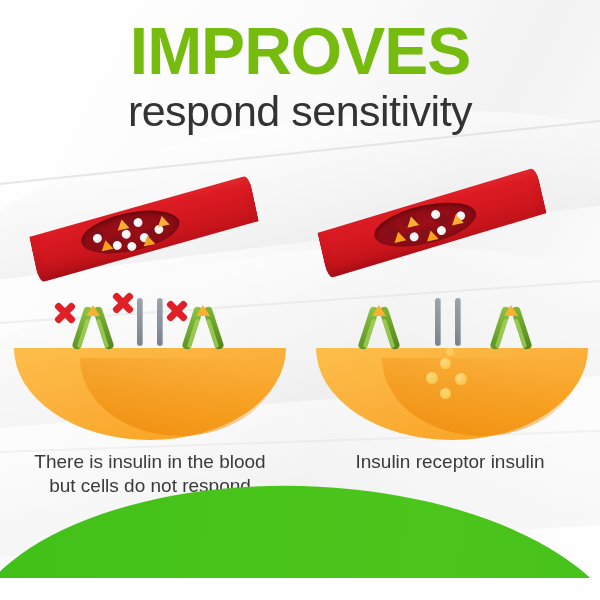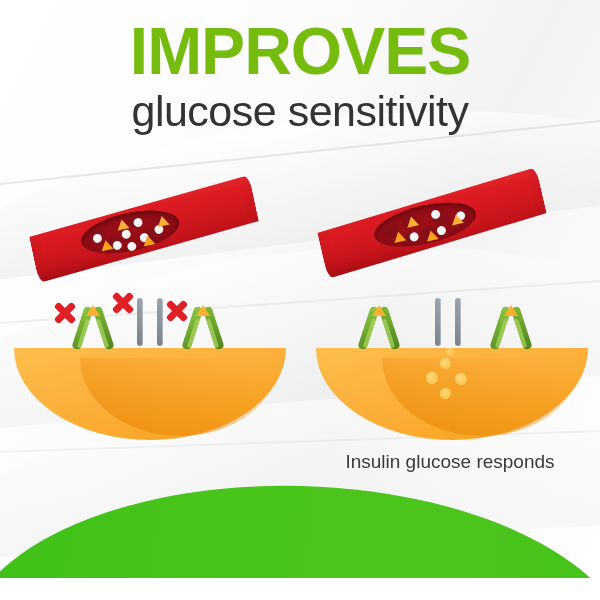--- a/index.html
+++ b/index.html
@@ -139,21 +139,21 @@
   <div class="bg-layer bg-base"></div>
   <div class="bg-wave w1"></div>
   <div class="bg-wave w2"></div>
   <div class="bg-wave w3"></div>
   <div class="bg-streak" style="top:150px;transform:rotate(-6deg);"></div>
   <div class="bg-streak" style="top:300px;transform:rotate(-4deg);opacity:.6;"></div>
   <div class="bg-streak" style="top:440px;transform:rotate(-2deg);opacity:.5;"></div>
 
   <div class="title-block">
     <h1 class="title-main">IMPROVES</h1>
-    <h2 class="title-sub">glucose sensitivity</h2>
+    <h2 class="title-sub">respond sensitivity</h2>
   </div>
 
   <div class="panel left">
 
     <div class="vessel">
       <div class="vessel-body"></div>
       <div class="vessel-lumen">
         <div class="rbc" style="left:8px;top:10px;width:16px;height:12px;"></div>
         <div class="rbc" style="left:26px;top:20px;width:15px;height:11px;"></div>
         <div class="rbc" style="left:46px;top:4px;width:15px;height:12px;"></div>
@@ -272,19 +272,23 @@
       </div>
 
       <div class="gdot" style="left:140px;top:38px;width:11px;height:11px;"></div>
       <div class="gdot" style="left:126px;top:52px;width:12px;height:12px;"></div>
       <div class="gdot" style="left:155px;top:53px;width:12px;height:12px;"></div>
       <div class="gdot" style="left:140px;top:68px;width:11px;height:11px;"></div>
       <div class="gdot" style="left:146px;top:28px;width:8px;height:8px;opacity:.6;"></div>
     </div>
   </div>
 
+  <div class="caption left">
+    <span class="line">There is insulin in the blood</span>
+    <span class="line">but cells do not respond</span>
+  </div>
   <div class="caption right">
-    <span class="line">Insulin glucose responds</span>
+    <span class="line">Insulin receptor insulin</span>
   </div>
 
   <div class="footer-wave"></div>
 
 </div>
 
 </body></html>

